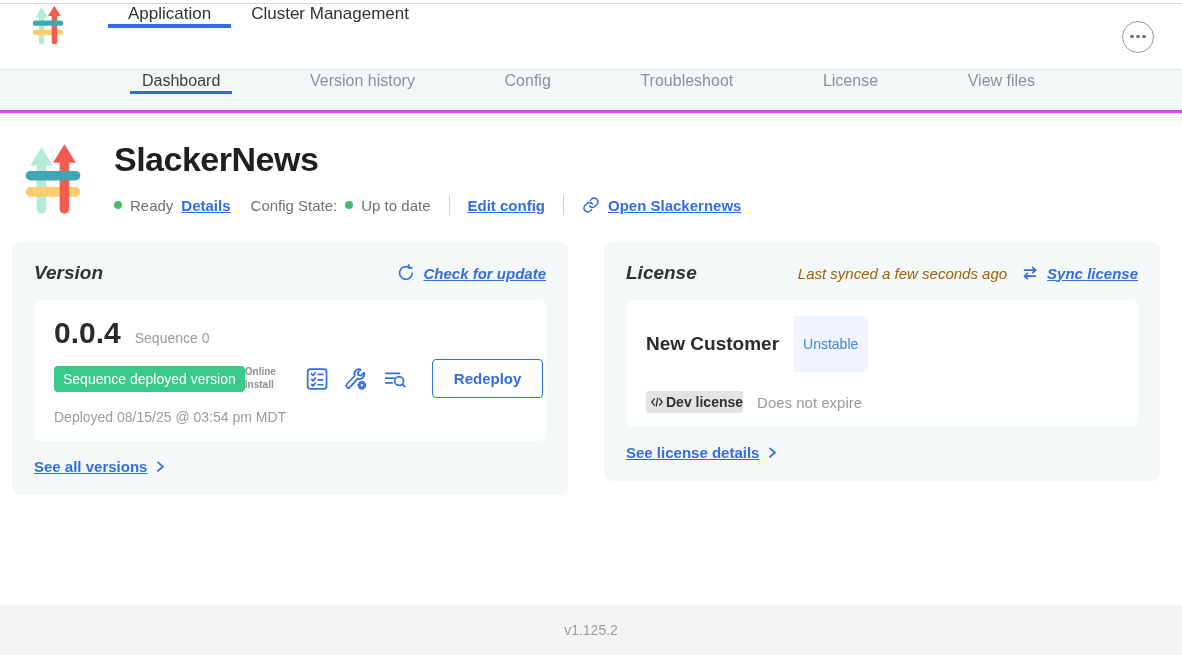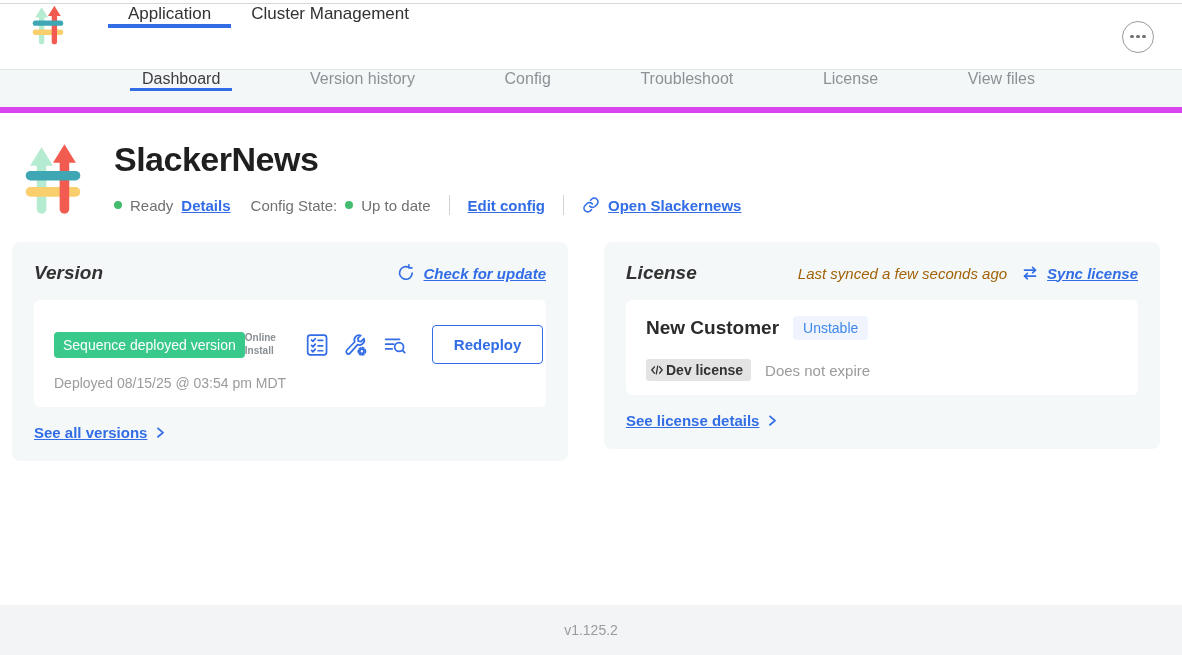--- a/index.html
+++ b/index.html
@@ -28,21 +28,21 @@
     padding:0 28px 0 30px;border-bottom:1px solid #e3e7e9;flex:0 0 auto;}
   .logo-wrap{display:flex;align-items:center;margin-right:42px;}
   .nav-tab{display:flex;align-items:center;padding:0 20px;font-size:17px;font-weight:500;
     color:#323232;border-bottom:4px solid transparent;cursor:pointer;}
   .nav-tab.active{border-bottom-color:var(--accent);}
   .menu-btn{margin-left:auto;align-self:center;width:32px;height:32px;border:1.5px solid #9a9a9a;
     border-radius:50%;display:flex;align-items:center;justify-content:center;gap:2.5px;cursor:pointer;background:#fff;}
   .menu-btn i{width:3.5px;height:3.5px;border-radius:50%;background:#717171;display:block;}
 
   
-  .sub-nav{height:43px;background:#f4f7f8;border-bottom:6px solid #d946ef;display:flex;
+  .sub-nav{height:43px;background:#f4f7f8;border-bottom:3px solid #d946ef;display:flex;
     justify-content:space-between;padding:0 135px 16px 130px;flex:0 0 auto;}
   .sub-tab{display:flex;align-items:center;padding:0 12px;font-size:16px;color:#8c9196;
     border-bottom:3px solid transparent;cursor:pointer;white-space:nowrap;}
   .sub-tab.active{color:#3d3d3d;border-bottom-color:var(--accent);}
 
   
   main{flex:1 1 auto;padding:27px 12px 0 12px;background:#fff;}
   .app-header{display:flex;gap:30px;margin:0 0 24px 10px;}
   .app-title{font-size:34px;font-weight:800;color:#1f1f1f;margin:0 0 16px;letter-spacing:-0.5px;}
   .status-row{display:flex;align-items:center;font-size:15px;color:#717171;gap:8px;}
@@ -68,24 +68,24 @@
   .install-type{font-size:10px;font-weight:600;color:#8a8f94;width:46px;line-height:1.25;}
   .icon-btn{display:flex;align-items:center;justify-content:center;cursor:pointer;background:none;border:none;padding:0;}
   .redeploy-btn{border:1px solid var(--accent);color:var(--accent);background:#fff;font-weight:700;
     font-size:15px;padding:10px 21px;border-radius:4px;cursor:pointer;font-family:inherit;margin-left:11px;}
   .deployed-ts{margin-top:10px;font-size:14px;color:#9b9b9b;max-width:235px;line-height:1.35;}
   .card-footer-link{margin-top:17px;display:flex;align-items:center;gap:7px;font-size:15px;}
 
   .l-top{display:flex;align-items:center;gap:14px;}
   .customer-name{font-size:19px;font-weight:600;color:#2b2b2b;}
   .channel-badge{background:var(--channel-badge-bg);color:var(--channel-badge-text);font-size:14px;
-    padding:4px 10px;border-radius:4px;}
+    padding:20px 10px;border-radius:4px;}
   .l-bottom{display:flex;align-items:center;gap:14px;margin-top:19px;}
   .license-type-badge{background:var(--license-type-badge-bg);color:#323232;font-weight:700;font-size:14px;
-    padding:3px 8px 3px 4px;border-radius:3px;display:flex;align-items:center;gap:2px;}
+    padding:3px 0 3px 4px;border-radius:3px;display:flex;align-items:center;gap:2px;}
   .expiry{color:#9b9b9b;font-size:15px;}
   .last-synced{color:#a16207;font-size:15px;margin-right:6px;}
 
   
   footer{height:50px;background:#f2f4f5;display:flex;align-items:center;justify-content:center;
     color:#9b9b9b;font-size:14px;flex:0 0 auto;}
 
   svg{display:block;}
   .ico{stroke:var(--accent);fill:none;stroke-width:1.6;stroke-linecap:round;stroke-linejoin:round;}
 </style>
@@ -170,20 +170,24 @@
         <span class="head-right">
           <svg class="ico" width="18" height="18" viewBox="0 0 18 18">
             <path d="M15.2 9A6.3 6.3 0 1 1 11.9 3.4"></path>
             <path d="M11.9 0.9 L11.9 3.9 L15 3.9"></path>
           </svg>
           <a class="link">Check for update</a>
         </span>
       </div>
 
       <div class="inner-card">
+        <div class="v-top">
+          <span class="v-number">0.0.4</span>
+          <span class="v-seq">Sequence 0</span>
+        </div>
         <div class="v-mid">
           <span class="deployed-badge">Sequence deployed version</span>
           <span class="v-mid-right">
             <span class="install-type">Online Install</span>
             <button class="icon-btn">
               <svg class="ico" width="26" height="26" viewBox="0 0 24 24">
                 <rect x="3.4" y="2.9" width="17.4" height="18.2" rx="2.4"></rect>
                 <path d="M7 7.4l1.3 1.3 2.1-2.5"></path>
                   <line x1="13" y1="7.7" x2="17.3" y2="7.7"></line>
                 <path d="M7 12.4l1.3 1.3 2.1-2.5"></path>

